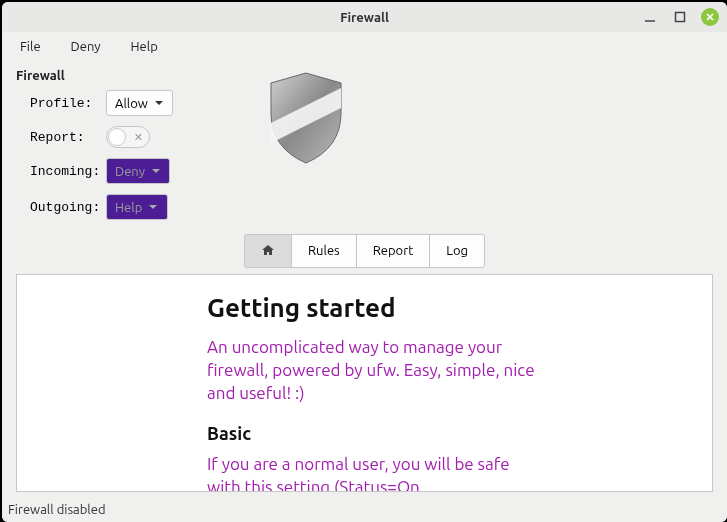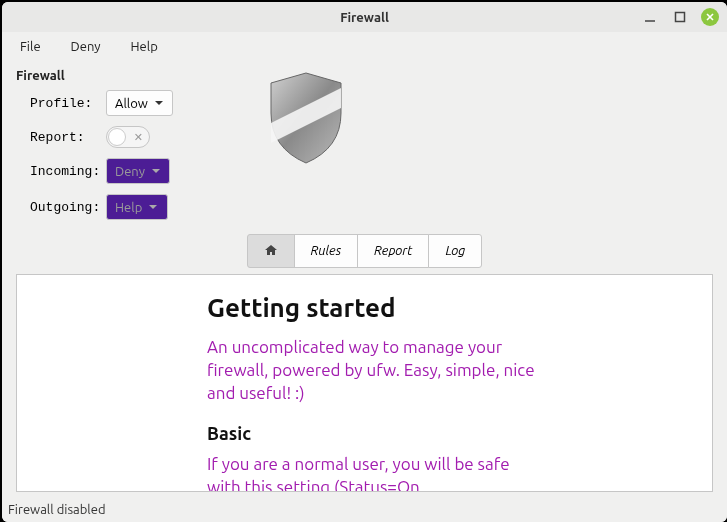--- a/index.html
+++ b/index.html
@@ -21,21 +21,21 @@
 .form-row { display: flex; align-items: center; margin-bottom: 10px; }
 .form-row .lbl { width: 76px; font-size: 13px; color: #000000; font-family: Liberation Mono, monospace; }
 .combo { display: inline-flex; align-items: center; background: #fdfdfd; border: 1px solid #c6c6c6; border-radius: 3px; padding: 5px 8px; font-size: 13px; min-width: 62px; cursor: pointer; }
 .combo.disabled { color: #9a9a9a; background: #4c1d95; cursor: default; }
 .combo .caret { margin-left: 6px; }
 .switch { width: 44px; height: 22px; border: 1px solid #c6c6c6; border-radius: 11px; background: #f5f5f5; position: relative; cursor: pointer; display: flex; align-items: center; }
 .switch .knob { width: 18px; height: 18px; background: #fff; border: 1px solid #ccc; border-radius: 50%; position: absolute; left: 1px; }
 .switch .x { position: absolute; right: 6px; font-size: 11px; color: #999; }
 .shield-area { flex: 1; display: flex; justify-content: flex-start; padding-left: 40px; }
 .shield svg { width: 100px; height: 100px; }
-.tabs { display: flex; justify-content: center; margin-top: 4px; font-style: italic; }
+.tabs { display: flex; justify-content: center; margin-top: 4px; }
 .tab { border: 1px solid #c6c6c6; background: #fdfdfd; padding: 8px 16px; font-size: 13px; cursor: pointer; margin-left: -1px; }
 .tab:first-child { border-top-left-radius: 3px; border-bottom-left-radius: 3px; margin-left: 0; }
 .tab:last-child { border-top-right-radius: 3px; border-bottom-right-radius: 3px; }
 .tab.active { background: #dcdcdc; }
 .tab .home-icon { display: inline-block; }
 .panel { flex: 1; margin: 6px 14px 4px 14px; border: 1px solid #c6c6c6; background: #fff; overflow: hidden; position: relative; }
 .panel-inner { padding: 18px 24px 16px 190px; height: 100%; overflow: hidden; }
 .panel-inner h1 { font-size: 26px; font-weight: bold; margin-bottom: 14px; color: #111; }
 .panel-inner p { font-size: 17px; color: #a21caf; line-height: 1.35; max-width: 340px; }
 .panel-inner h2 { font-size: 18px; font-weight: bold; margin: 18px 0 10px 0; color: #111; }

